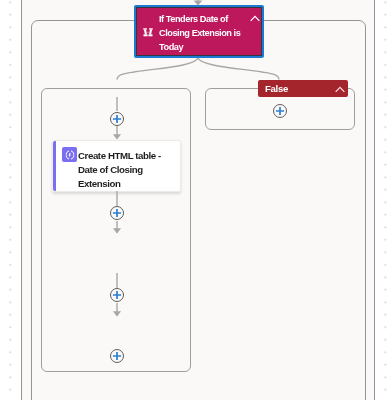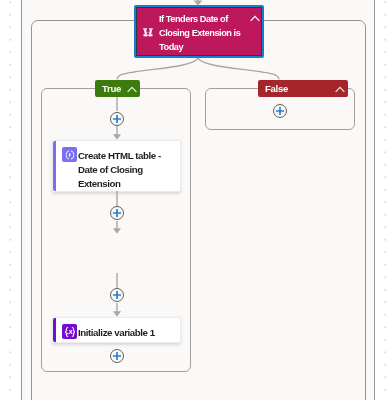--- a/index.html
+++ b/index.html
@@ -104,28 +104,20 @@
       </svg>
     </span>
     <span class="ntitle">If Tenders Date of Closing Extension is Today</span>
     <span class="nchev">
       <svg viewBox="0 0 10 7" width="10" height="7" xmlns="http://www.w3.org/2000/svg">
         <path d="M0.65,5.9 L5,1.3 L9.35,5.9" fill="none" stroke="#ffffff" stroke-width="1.25" stroke-linecap="butt" stroke-linejoin="miter"></path>
       </svg>
     </span>
   </div>
 
-  <div class="blabel tr">
-    <span class="btext">True</span>
-    <span class="bchev">
-      <svg viewBox="0 0 10 7" width="10" height="7" xmlns="http://www.w3.org/2000/svg">
-        <path d="M0.65,5.9 L5,1.3 L9.35,5.9" fill="none" stroke="#e8f0d8" stroke-width="1.2" stroke-linecap="butt"></path>
-      </svg>
-    </span>
-  </div>
   <div class="blabel fa">
     <span class="btext">False</span>
     <span class="bchev">
       <svg viewBox="0 0 10 7" width="10" height="7" xmlns="http://www.w3.org/2000/svg">
         <path d="M0.65,5.9 L5,1.3 L9.35,5.9" fill="none" stroke="#f7dedf" stroke-width="1.2" stroke-linecap="butt"></path>
       </svg>
     </span>
   </div>
 
   <div class="branch t"></div>
@@ -136,34 +128,20 @@
     <span class="cicon dataop">
       <svg viewBox="0 0 14 14" width="14" height="14" xmlns="http://www.w3.org/2000/svg">
         <g fill="none" stroke="#ffffff" stroke-width="1" stroke-linecap="round">
           <path d="M5.6,3.1 C4.2,3.6 3.3,4.7 3.3,6 v0.3 M3.3,7.7 v0.3 c0,1.3 0.9,2.4 2.3,2.9"></path>
           <path d="M8.4,3.1 C9.8,3.6 10.7,4.7 10.7,6 v0.3 M10.7,7.7 v0.3 c0,1.3 -0.9,2.4 -2.3,2.9"></path>
         </g>
         <path fill="#ffffff" d="M6.3,5.2 h1.5 l-0.7,2.0 h0.7 l-1.9,2.4 l0.6,-1.8 h-0.7 z"></path>
       </svg>
     </span>
     <span class="ctitle">Create HTML table - Date of Closing Extension</span>
-  </div>
-  <div class="card" style="left:52px;top:317px;width:129px;height:26px">
-    <span class="accent" style="background:#770bd2"></span>
-    <span class="cicon varop">
-      <svg viewBox="0 0 14 14" width="14" height="14" xmlns="http://www.w3.org/2000/svg">
-        <g fill="none" stroke="#ffffff" stroke-width="1.15" stroke-linecap="round" stroke-linejoin="round">
-          <path d="M4.7,2.5 C3.7,2.6 3.45,3.2 3.45,4.2 C3.45,5.3 3.3,6.4 2.45,7 C3.3,7.6 3.45,8.7 3.45,9.8 C3.45,10.8 3.7,11.4 4.7,11.5"></path>
-          <path d="M9.3,2.5 C10.3,2.6 10.55,3.2 10.55,4.2 C10.55,5.3 10.7,6.4 11.55,7 C10.7,7.6 10.55,8.7 10.55,9.8 C10.55,10.8 10.3,11.4 9.3,11.5"></path>
-        </g>
-        <text x="7.6" y="9.2" font-family="'Liberation Sans',sans-serif" font-size="7" font-weight="700" fill="#ffffff" text-anchor="middle">x</text>
-        <circle cx="4.9" cy="8.55" r="0.8" fill="#ffffff"></circle>
-      </svg>
-    </span>
-    <span class="ctitle">Initialize variable 1</span>
   </div>
 
   <div class="plus" style="left:110px;top:111.5px">
     <svg viewBox="0 0 14 14" width="14" height="14" xmlns="http://www.w3.org/2000/svg">
         <path d="M7,2.9 V11.1 M2.9,7 H11.1" stroke="#2a7fd0" stroke-width="1.7"></path>
       </svg>
   </div>
   <div class="plus" style="left:110px;top:206px">
     <svg viewBox="0 0 14 14" width="14" height="14" xmlns="http://www.w3.org/2000/svg">
         <path d="M7,2.9 V11.1 M2.9,7 H11.1" stroke="#2a7fd0" stroke-width="1.7"></path>

